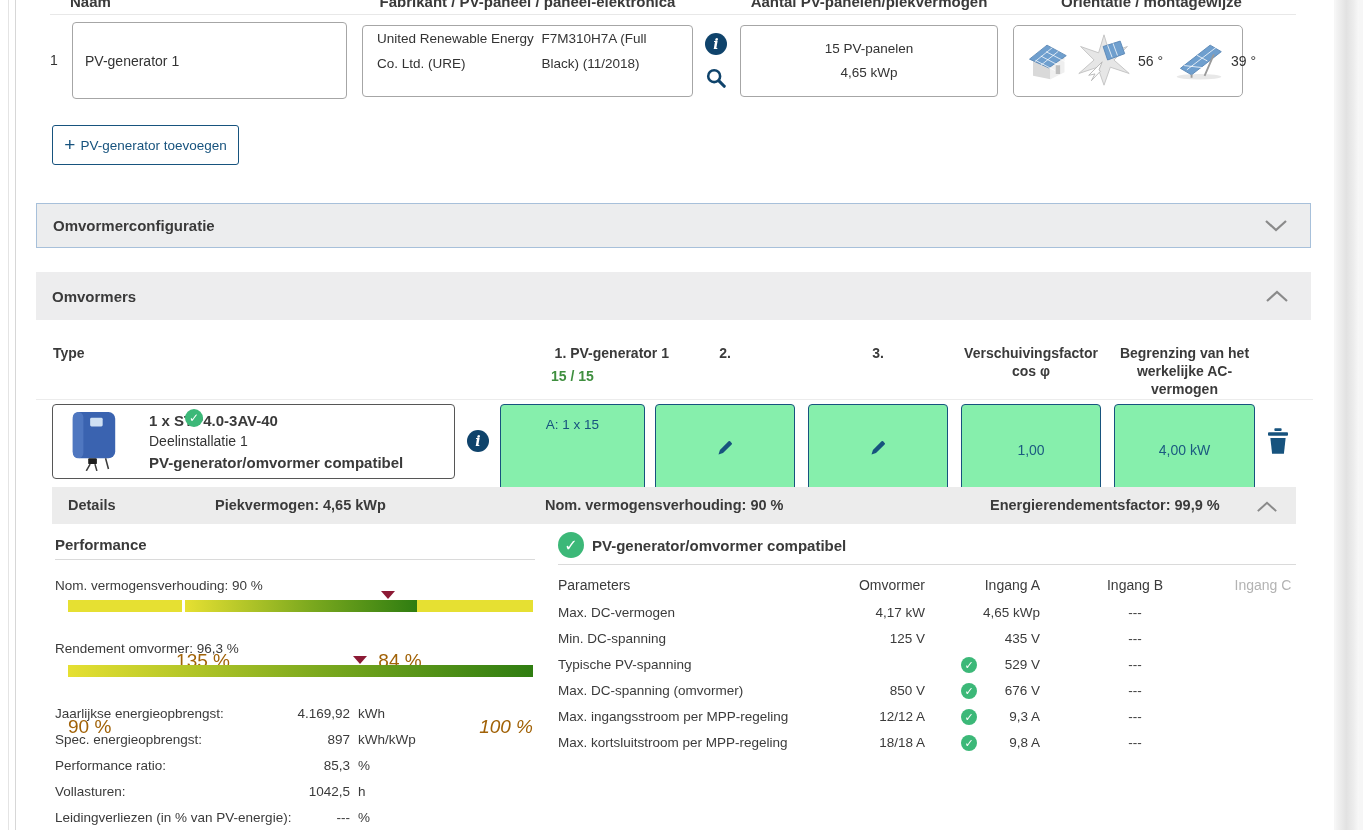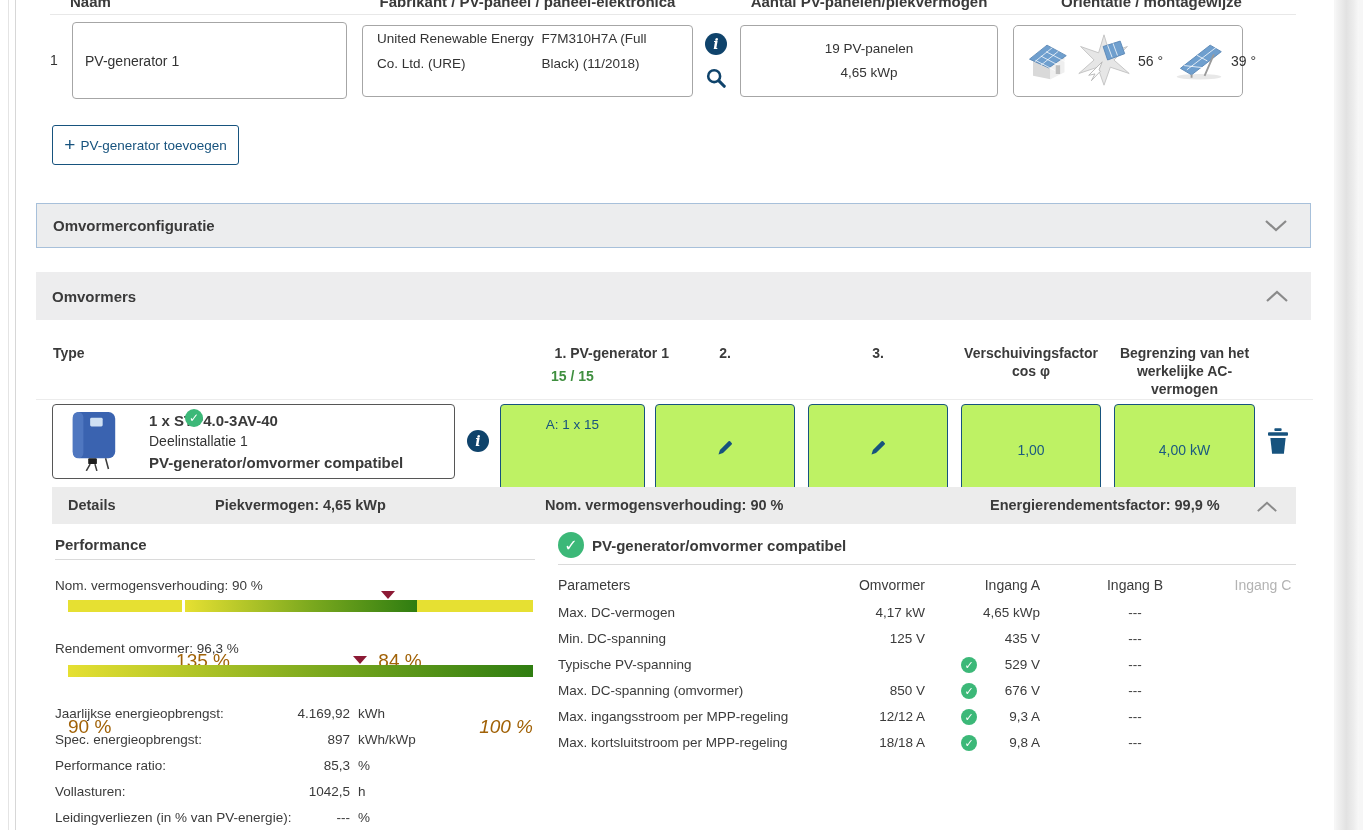--- a/index.html
+++ b/index.html
@@ -39,21 +39,21 @@
   
   .bar{left:36px;width:1275px;display:flex;align-items:center;padding:0 16px;box-sizing:border-box;cursor:pointer;}
   .bar-config{top:203px;height:45px;background:#ecedee;border:1px solid #a7c0da;}
   .bar-inv{top:272px;height:48px;background:#ededee;}
   .bar-title{font-weight:bold;font-size:15px;color:#3a3a3a;}
   .bar-chev{margin-left:auto;margin-right:6px;display:flex;align-items:center;}
   
   .ith{top:344px;font-weight:bold;font-size:14px;color:#3a3a3a;text-align:center;line-height:18px;}
   .ratio{top:368px;font-weight:bold;font-size:14px;color:#3f8f3f;text-align:center;}
   .inv-rule{left:36px;top:399px;width:1277px;height:1px;background:#ececec;}
-  .cellbox{top:404px;height:91px;border:1px solid #17537e;border-radius:4px;background:#bef264;box-sizing:border-box;
+  .cellbox{top:404px;height:91px;border:1px solid #17537e;border-radius:4px;background:#86efac;box-sizing:border-box;
            cursor:pointer;}
   .type-box{left:52px;top:404px;width:403px;height:75px;border:1px solid #565656;border-radius:4px;background:#fff;
             box-sizing:border-box;display:flex;align-items:center;padding-left:14px;}
   .type-text{margin-left:28px;line-height:21px;font-size:14px;color:#333;}
   .type-text .b{font-weight:bold;font-size:15px;color:#3a3a3a;}
   .check-badge{display:inline-flex;align-items:center;justify-content:center;border-radius:50%;
                background:#3cb878;color:#fff;font-weight:bold;}
   .badge-lg{position:absolute;left:132px;top:4px;width:18px;height:18px;font-size:12px;}
   .badge-hd{width:26px;height:26px;font-size:16px;flex:none;}
   .badge-sm{position:absolute;left:403px;top:3px;width:16px;height:16px;font-size:11px;}
@@ -123,21 +123,21 @@
   <div class="abs midicons">
     <span class="info-i abs" style="left:0;top:0;">i</span>
     <span class="search-btn">
       <svg width="22" height="22" viewBox="0 0 24 24">
         <circle cx="10" cy="10" r="6.5" fill="none" stroke="#0f436b" stroke-width="2.8"></circle>
         <line x1="15.2" y1="15.2" x2="21" y2="21" stroke="#0f436b" stroke-width="3.4" stroke-linecap="round"></line>
       </svg>
     </span>
   </div>
   <div class="abs gbox count-box">
-    <span>19 PV-panelen</span>
+    <span>15 PV-panelen</span>
     <span>4,65 kWp</span>
   </div>
   <div class="abs gbox orient-box">
     <span>
       <svg width="46" height="42" viewBox="0 0 52 48">
         <polygon points="10,25 10,42 30,46 30,29" fill="#d9d9d9"></polygon>
         <polygon points="30,29 30,46 46,38 46,22" fill="#efefef"></polygon>
         <polygon points="30,29 46,22 26,11 10,25" fill="#cccccc"></polygon>
         <polygon points="6,23 26,7 48,19 28,33" fill="#6f9fce" stroke="#5a87b5" stroke-width="1"></polygon>
         <path d="M13,24.5 L35,36 M19,19.5 L41,31 M25,14.5 L47,26 M32,10 L12,26 M39,14 L19,30" stroke="#ffffff" stroke-width="1" fill="none" opacity="0.85"></path>

